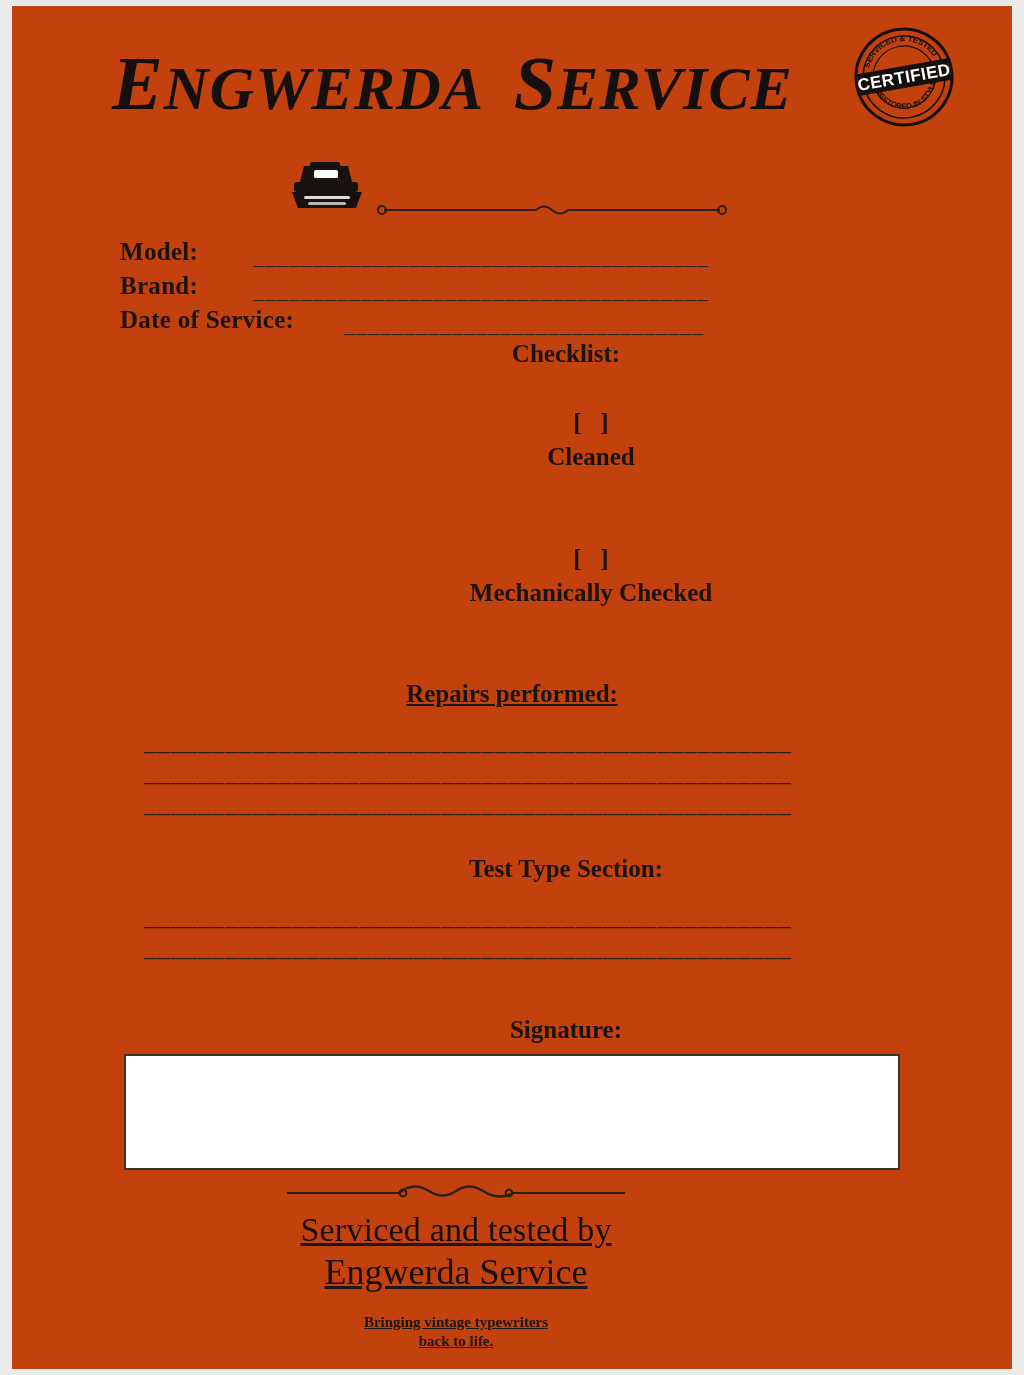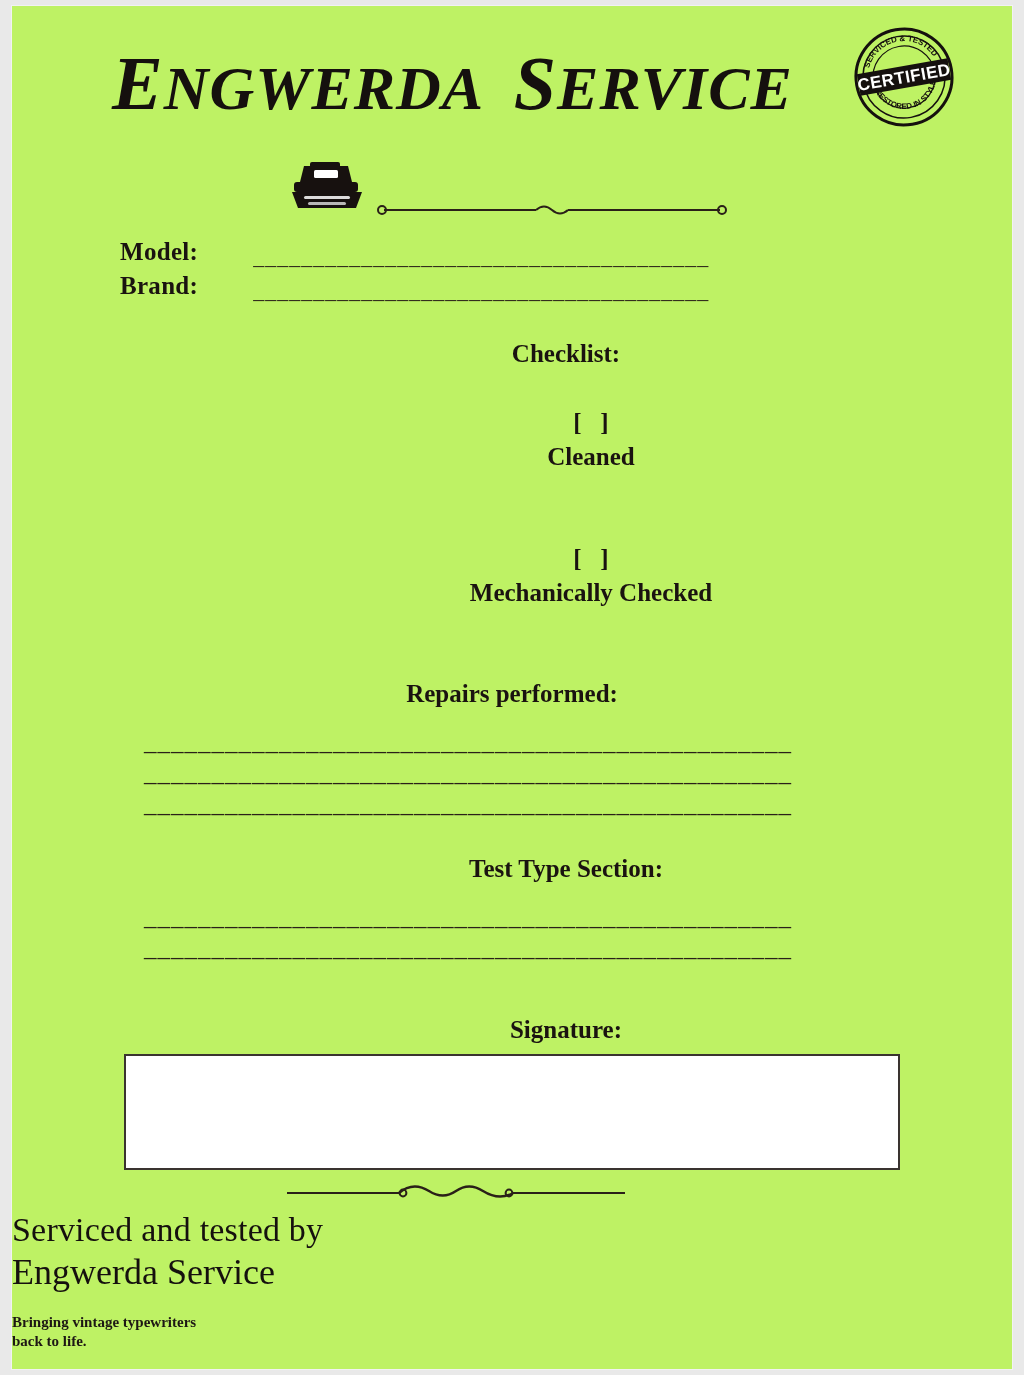--- a/index.html
+++ b/index.html
@@ -14,21 +14,21 @@
     color: #1a1a1a;
     overflow: hidden;
   }
 
   .page {
     position: absolute;
     left: 12px;
     top: 6px;
     width: 1000px;
     height: 1363px;
-    background: #bef264;
+    background: #c2410c;
     box-shadow: 0 0 0 1px #f2f2f2;
     overflow: hidden;
   }
 
   
   .header {
     position: relative;
     height: 140px;
   }
   .brand-title {
@@ -117,21 +117,20 @@
     letter-spacing: 1px;
     color: #2a2018;
     transform: translateY(4px);
   }
   .dash-model { width: 518px; }
   .dash-brand { width: 518px; }
   .dash-date  { width: 412px; }
 
   .section-title {
     margin-left: 108px;
-    margin-top: 34px;
     font-weight: 700;
     font-size: 25px;
     color: #1a1310;
   }
   .checklist {
     margin-left: 108px;
     margin-top: 4px;
   }
   .check-item {
     font-weight: 700;
@@ -139,20 +138,21 @@
     line-height: 34px;
     color: #1a1310;
     white-space: pre;
   }
 
   .repairs-title {
     margin-top: 36px;
     font-weight: 700;
     font-size: 25px;
     color: #1a1310;
+    text-decoration: underline;
   }
   .rule-block { margin-left: 106px; margin-top: 18px; }
   .rule-line {
     width: 700px;
     font-size: 25px;
     letter-spacing: 1px;
     line-height: 31px;
     color: #2a2018;
     overflow: hidden;
     white-space: nowrap;
@@ -190,20 +190,22 @@
     border: 2px solid #3a3430;
     background: #ffffff;
   }
 
   
   .footer {
     position: absolute;
     left: 0;
     bottom: 18px;
     width: 888px;
+    text-align: center;
+    text-decoration: underline;
   }
   .footer-flourish {
     width: 346px;
     height: 26px;
     margin: 0 auto 6px auto;
   }
   .footer-line1 {
     font-size: 34px;
     font-weight: 400;
     color: #15100e;
@@ -285,20 +287,24 @@
     <div class="field-line">
       <span class="field-label">Model:</span>
       <span class="dash-fill dash-model">______________________________________</span>
     </div>
 
     <div class="field-line">
       <span class="field-label">Brand:</span>
       <span class="dash-fill dash-brand">______________________________________</span>
     </div>
 
+    <div class="field-line">
+      <span class="field-label">Date of Service:</span>
+      <span class="dash-fill dash-date">______________________________</span>
+    </div>
 
     <div class="section-title">Checklist:</div>
 
     <div class="checklist">
       <div class="check-item">
         <span>[   ]</span>
         <span>Cleaned</span>
       </div>
       <div class="check-item">
         <span>[   ]</span>

